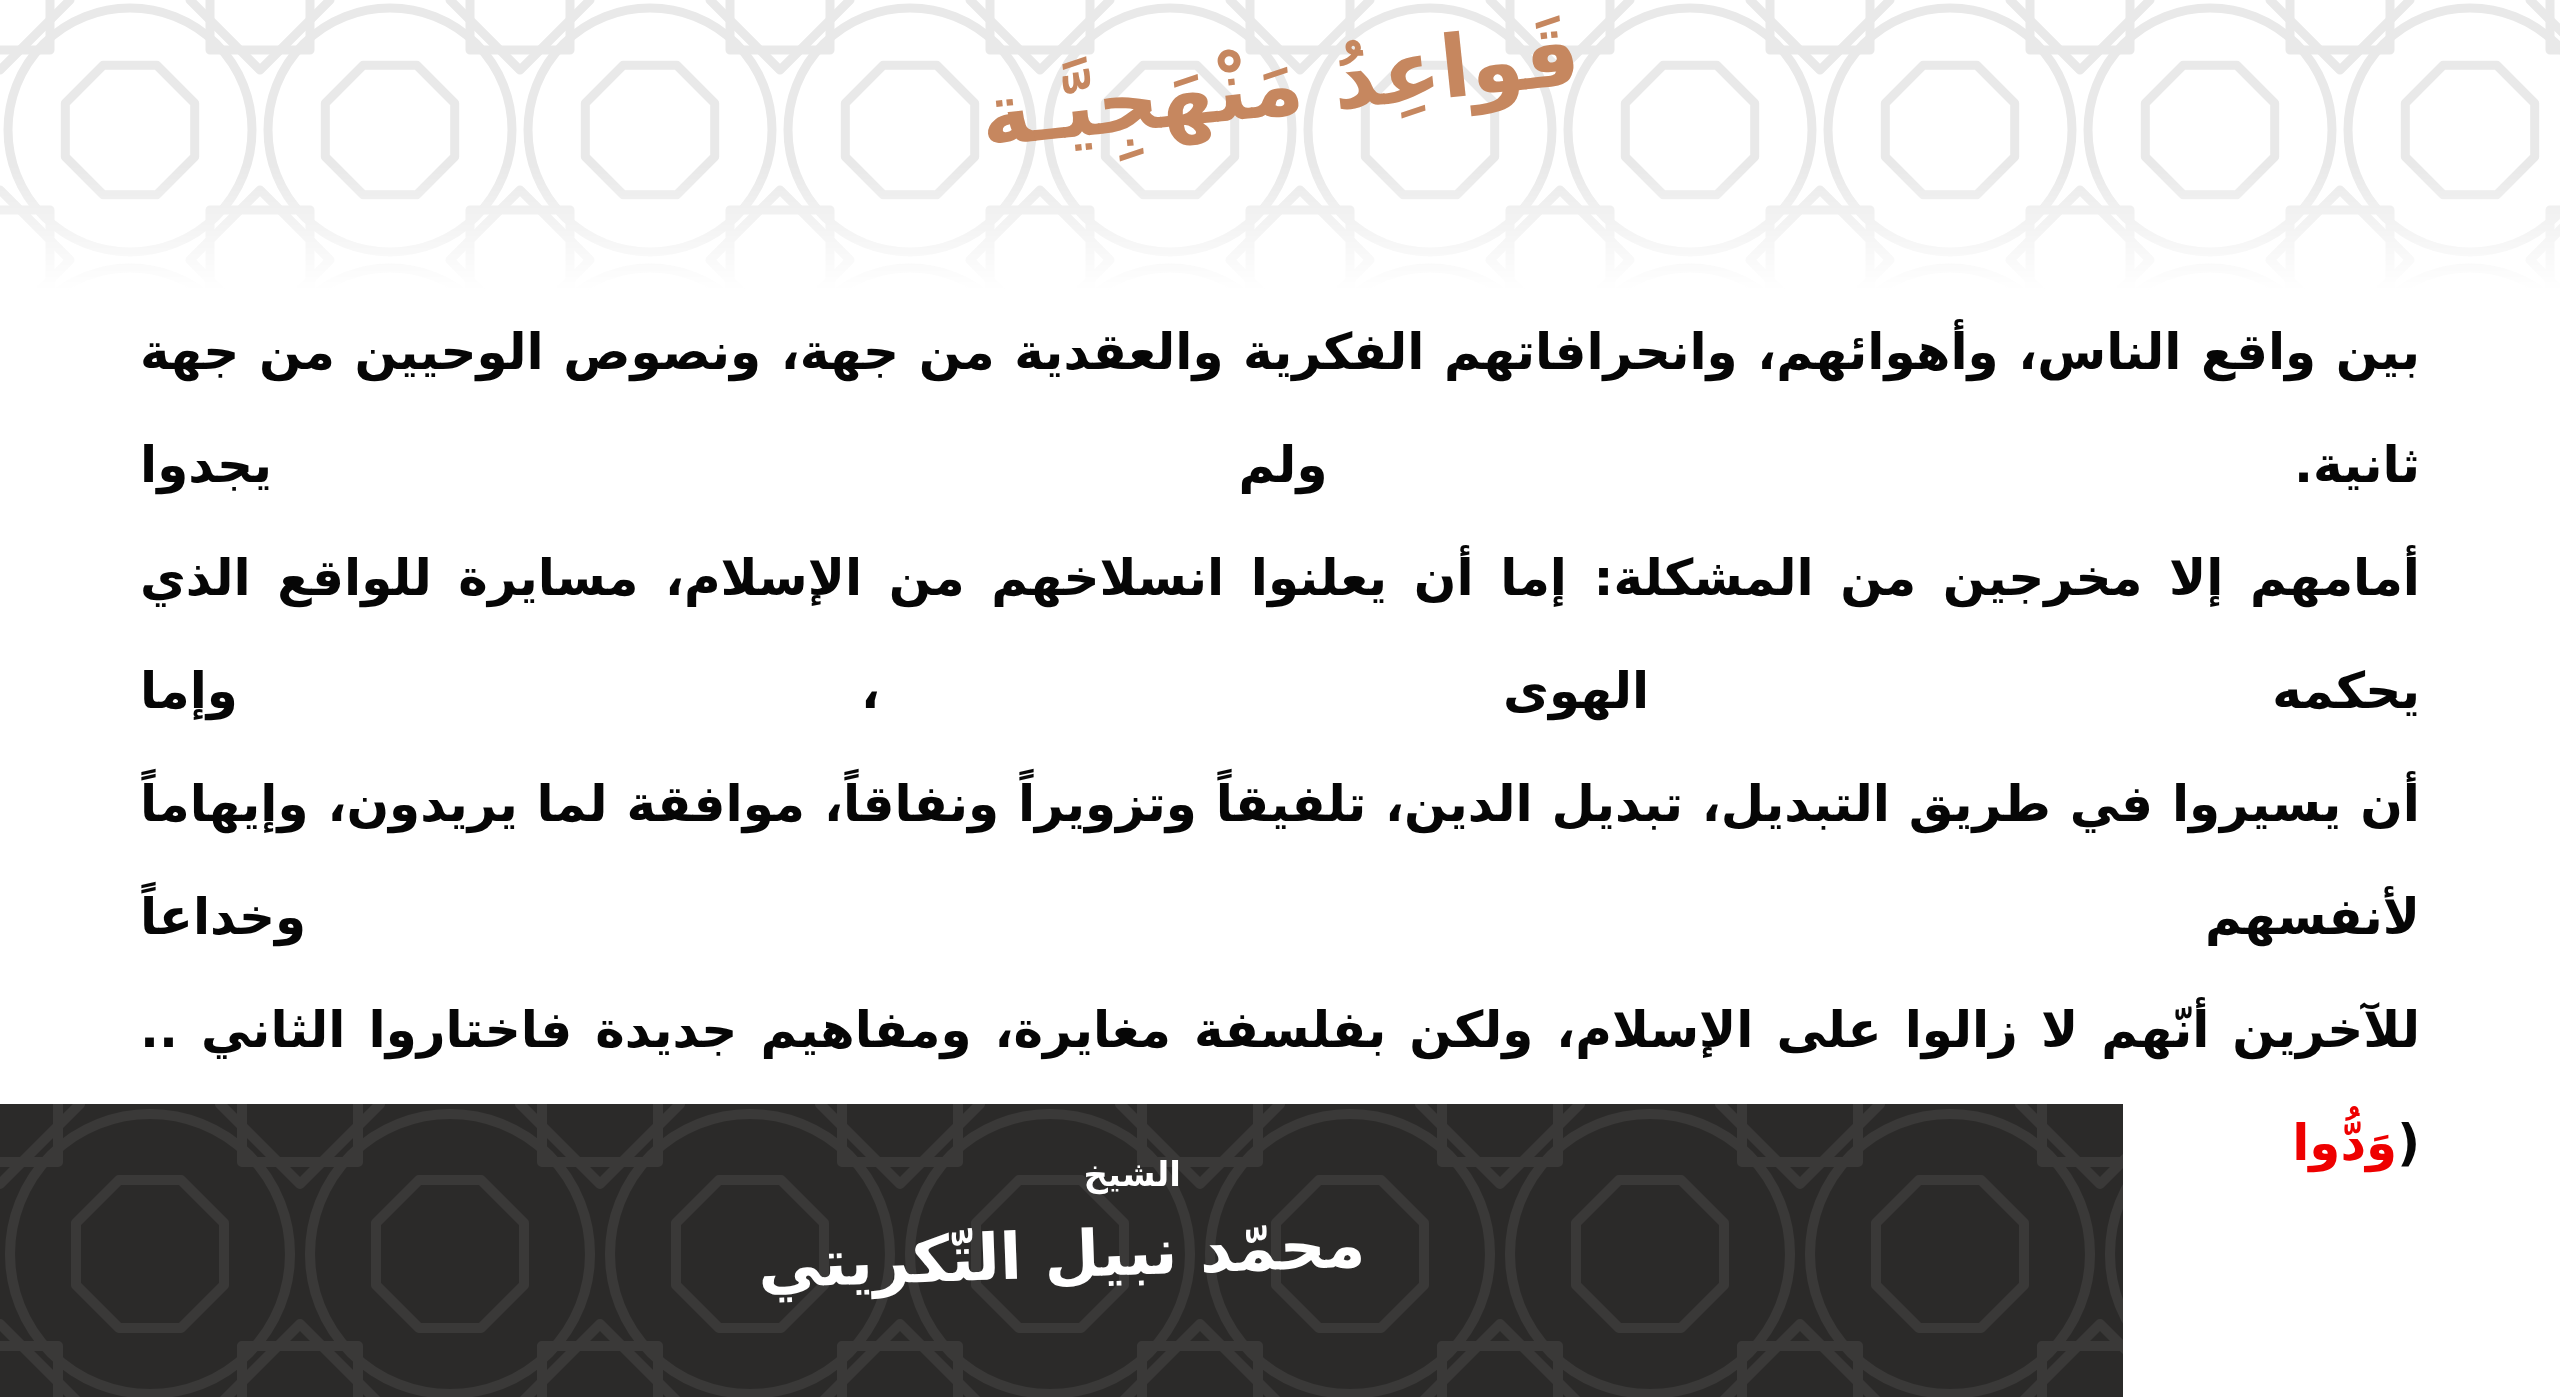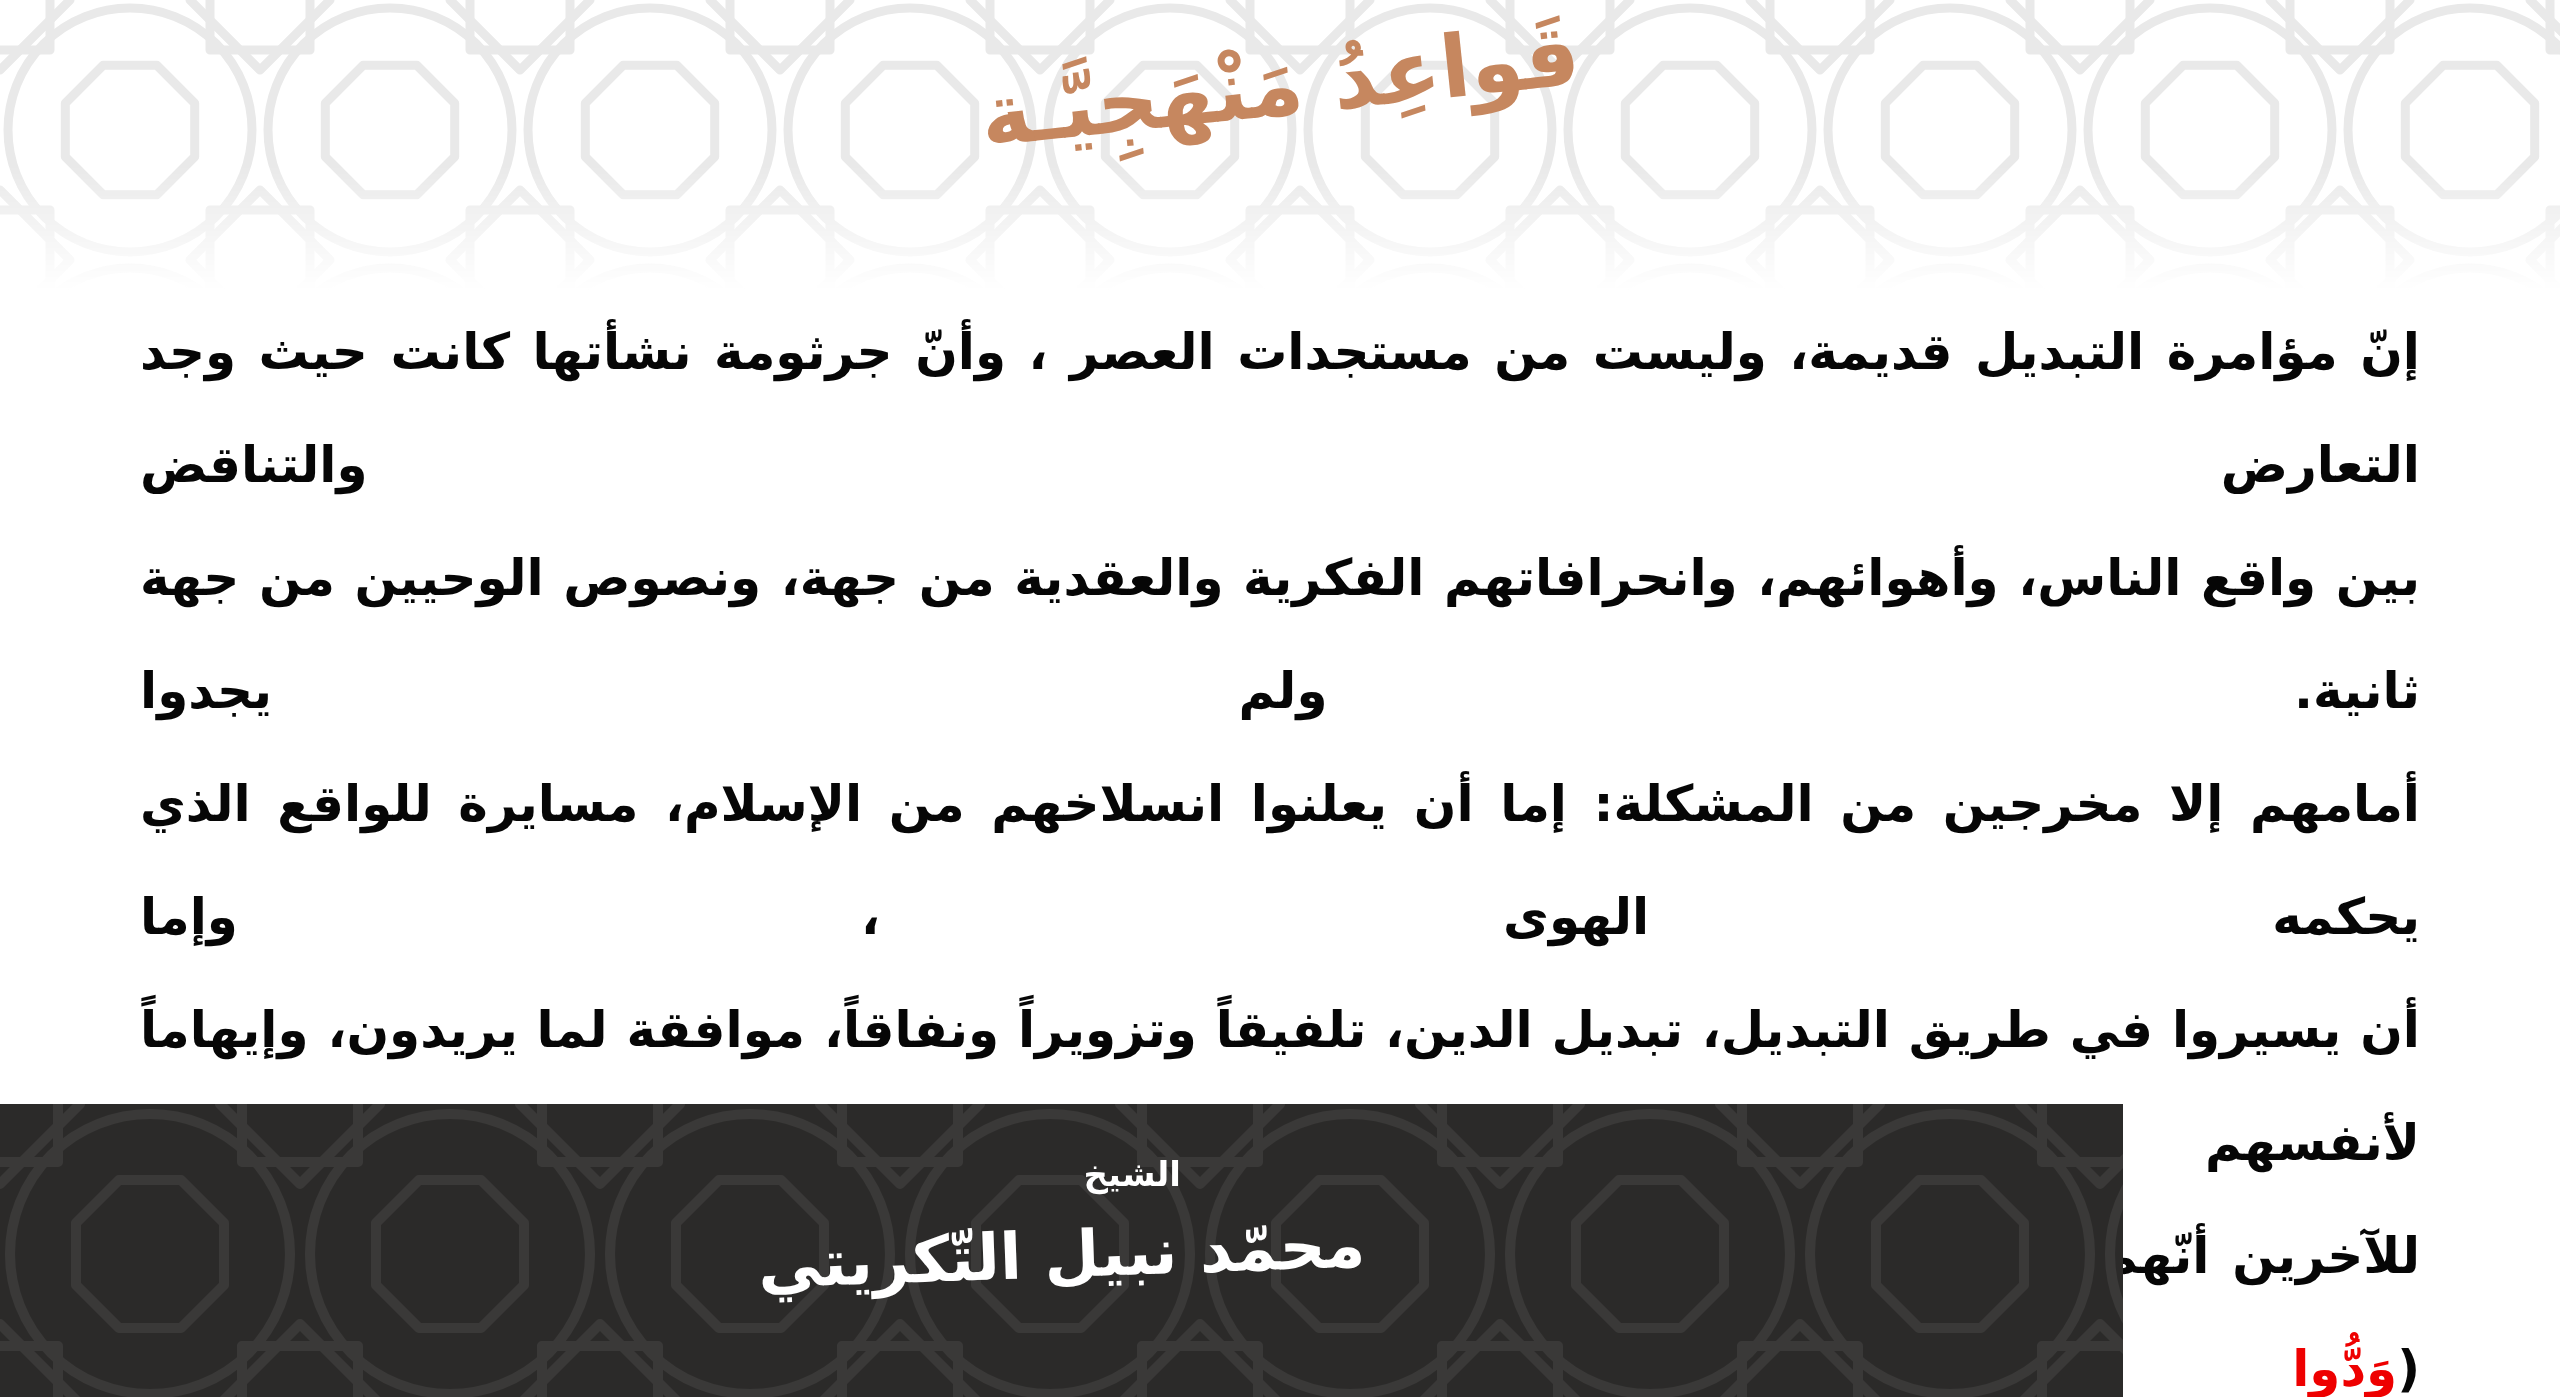--- a/index.html
+++ b/index.html
@@ -88,21 +88,20 @@
     </defs>
     <rect width="2560" height="300" fill="url(#geoLight)"></rect>
   </svg>
 </div>
 
 <div class="title-wrap">
   <span class="title-calligraphy">قَواعِدُ مَنْهَجِيَّـة</span>
 </div>
 
 <div class="quote">
-  <p class="quote-line"><span>إنّ مؤامرة التبديل قديمة، وليست من مستجدات العصر ، وأنّ جرثومة نشأتها كانت حيث وجد التعارض والتناقض</span></p>
   <p class="quote-line"><span>بين واقع الناس، وأهوائهم، وانحرافاتهم الفكرية والعقدية من جهة، ونصوص الوحيين من جهة ثانية. ولم يجدوا</span></p>
   <p class="quote-line"><span>أمامهم إلا مخرجين من المشكلة: إما أن يعلنوا انسلاخهم من الإسلام، مسايرة للواقع الذي يحكمه الهوى ، وإما</span></p>
   <p class="quote-line"><span>أن يسيروا في طريق التبديل، تبديل الدين، تلفيقاً وتزويراً ونفاقاً، موافقة لما يريدون، وإيهاماً لأنفسهم وخداعاً</span></p>
   <p class="quote-line"><span>للآخرين أنّهم لا زالوا على الإسلام، ولكن بفلسفة مغايرة، ومفاهيم جديدة فاختاروا الثاني .. (</span><span class="seg-red">وَدُّوا لَوْ تَكْفُرُونَ</span></p>
 
 </div>
 
 <div class="footer">
   <svg class="pattern-svg" xmlns="http://www.w3.org/2000/svg" width="2560" height="293">
     <defs>

